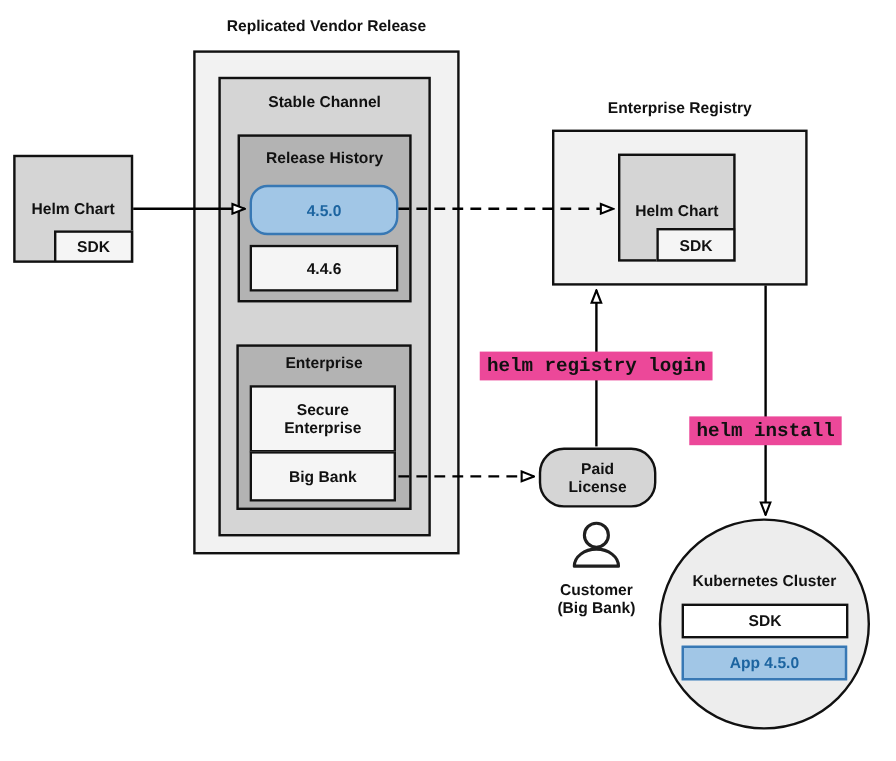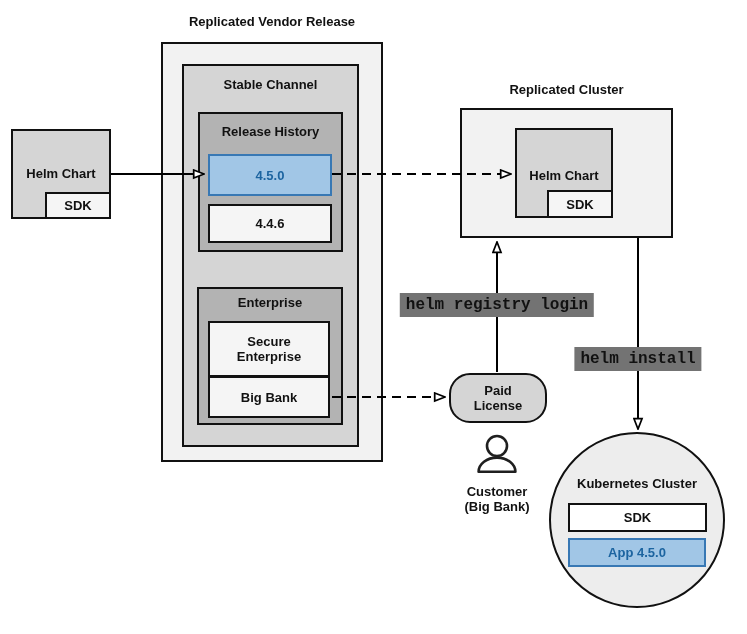--- a/index.html
+++ b/index.html
@@ -19,21 +19,21 @@
     text-align:center;white-space:pre-line;
   }
   .center-text{
     display:flex;align-items:center;justify-content:center;
     font-weight:bold;font-size:13px;line-height:15px;text-align:center;white-space:pre-line;
   }
   .blue-text{color:#1c64a0;}
   .mono-lbl{
     position:absolute;transform:translateX(-50%);
     font-family:"Liberation Mono", monospace;font-weight:bold;font-size:16px;
-    background:#737373;padding:3px 6px;white-space:nowrap;z-index:7;text-align:right;
+    background:#ec4899;padding:3px 6px;white-space:nowrap;z-index:7;text-align:right;
   }
   .circle{
     position:absolute;border:2px solid #111;border-radius:50%;
     box-sizing:border-box;background:#ededed;
   }
   svg.connectors{position:absolute;left:0;top:0;z-index:6;pointer-events:none;}
 </style>
 </head>
 <body>
 
@@ -45,31 +45,31 @@
 
   <div class="lbl" style="left:161px;top:14px;width:222px;">Replicated Vendor Release</div>
   <div class="box fill-lightest" style="left:161px;top:42px;width:222px;height:420px;"></div>
 
   <div class="box fill-light" style="left:182px;top:64px;width:177px;height:383px;"></div>
   <div class="lbl" style="left:182px;top:77px;width:177px;">Stable Channel</div>
 
   <div class="box fill-mid" style="left:198px;top:112px;width:145px;height:140px;"></div>
   <div class="lbl" style="left:198px;top:124px;width:145px;">Release History</div>
 
-  <div class="box fill-blue center-text blue-text" style="left:208px;top:154px;width:124px;height:42px;">4.5.0</div>
+  <div class="box fill-blue center-text blue-text" style="left:208px;top:154px;width:124px;height:42px;border-radius:15px;">4.5.0</div>
   <div class="box fill-white center-text" style="left:208px;top:204px;width:124px;height:39px;">4.4.6</div>
 
   <div class="box fill-mid" style="left:197px;top:287px;width:146px;height:138px;"></div>
   <div class="lbl" style="left:197px;top:295px;width:146px;">Enterprise</div>
 
   <div class="box fill-white center-text" style="left:208px;top:321px;width:122px;height:56px;">Secure
 Enterprise</div>
   <div class="box fill-white center-text" style="left:208px;top:376px;width:122px;height:42px;">Big Bank</div>
 
-  <div class="lbl" style="left:460px;top:82px;width:213px;">Replicated Cluster</div>
+  <div class="lbl" style="left:460px;top:82px;width:213px;">Enterprise Registry</div>
   <div class="box fill-lightest" style="left:460px;top:108px;width:213px;height:130px;"></div>
   <div class="box fill-light" style="left:515px;top:128px;width:98px;height:90px;"></div>
   <div class="lbl" style="left:515px;top:168px;width:98px;">Helm Chart</div>
   <div class="box fill-white center-text" style="left:547px;top:190px;width:66px;height:28px;">SDK</div>
 
   <div class="box fill-light center-text" style="left:449px;top:373px;width:98px;height:50px;border-radius:21px;">Paid
 License</div>
   <div class="lbl" style="left:497px;top:484px;transform:translateX(-50%);">Customer
 (Big Bank)</div>
 

